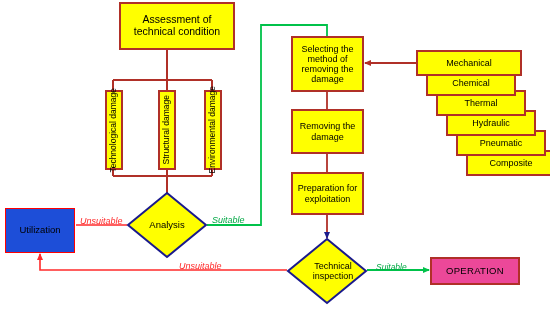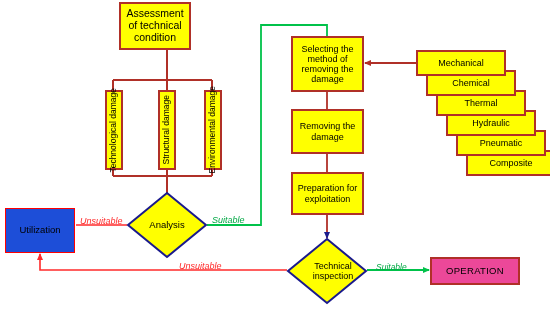--- a/index.html
+++ b/index.html
@@ -135,21 +135,21 @@
     <path d="M327,154 L327,172" stroke="#b03028" stroke-width="1.8" fill="none"></path>
     <path d="M327,215 L327,238" stroke="#b03028" stroke-width="1.8" fill="none" marker-end="url(#arrow-blue)"></path>
 
     <path d="M416,63 L365,63" stroke="#b03028" stroke-width="1.8" fill="none" marker-end="url(#arrow-red)"></path>
 
     <path d="M367,270 L429,270" stroke="#00c24a" stroke-width="1.8" fill="none" marker-end="url(#arrow-green)"></path>
 
     <path d="M287,270 L40,270 L40,254" stroke="#ff2a2a" stroke-width="1.6" fill="none" marker-end="url(#arrow-redlight)"></path>
   </svg>
 
-  <div class="node proc" style="left:119px; top:2px; width:72px; height:48px; font-size:10.5px;">
+  <div class="node proc" style="left:119px; top:2px; width:116px; height:48px; font-size:10.5px;">
     <span class="proc-label">Assessment of technical condition</span>
   </div>
 
   <div class="node vert" style="left:105px; top:90px; width:18px; height:80px; font-size:8.5px;">
     <span class="proc-label">Technological damage</span>
   </div>
   <div class="node vert" style="left:158px; top:90px; width:18px; height:80px; font-size:8.5px;">
     <span class="proc-label">Structural damage</span>
   </div>
   <div class="node vert" style="left:204px; top:90px; width:18px; height:80px; font-size:8.5px;">
@@ -181,21 +181,21 @@
     <svg width="80" height="66">
       <polygon points="40,1 79,33 40,65 1,33" fill="#ffff00" stroke="#1a1a8c" stroke-width="2"></polygon>
     </svg>
     <div class="diamond-text" style="font-size:9px; padding:0 6px;">Technical inspection</div>
   </div>
 
   <div class="node oper" style="left:430px; top:257px; width:90px; height:28px; font-size:9.5px;">
     <span class="proc-label">OPERATION</span>
   </div>
 
-  <div class="node proc" style="left:416px; top:50px; width:90px; height:26px; font-size:9px; z-index:16;">
+  <div class="node proc" style="left:416px; top:50px; width:106px; height:26px; font-size:9px; z-index:16;">
     <span class="proc-label">Mechanical</span>
   </div>
   <div class="node proc" style="left:436px; top:90px; width:90px; height:26px; font-size:9px; z-index:14;">
     <span class="proc-label">Thermal</span>
   </div>
   <div class="node proc" style="left:426px; top:70px; width:90px; height:26px; font-size:9px; z-index:15;">
     <span class="proc-label">Chemical</span>
   </div>
   <div class="node proc" style="left:446px; top:110px; width:90px; height:26px; font-size:9px; z-index:13;">
     <span class="proc-label">Hydraulic</span>

